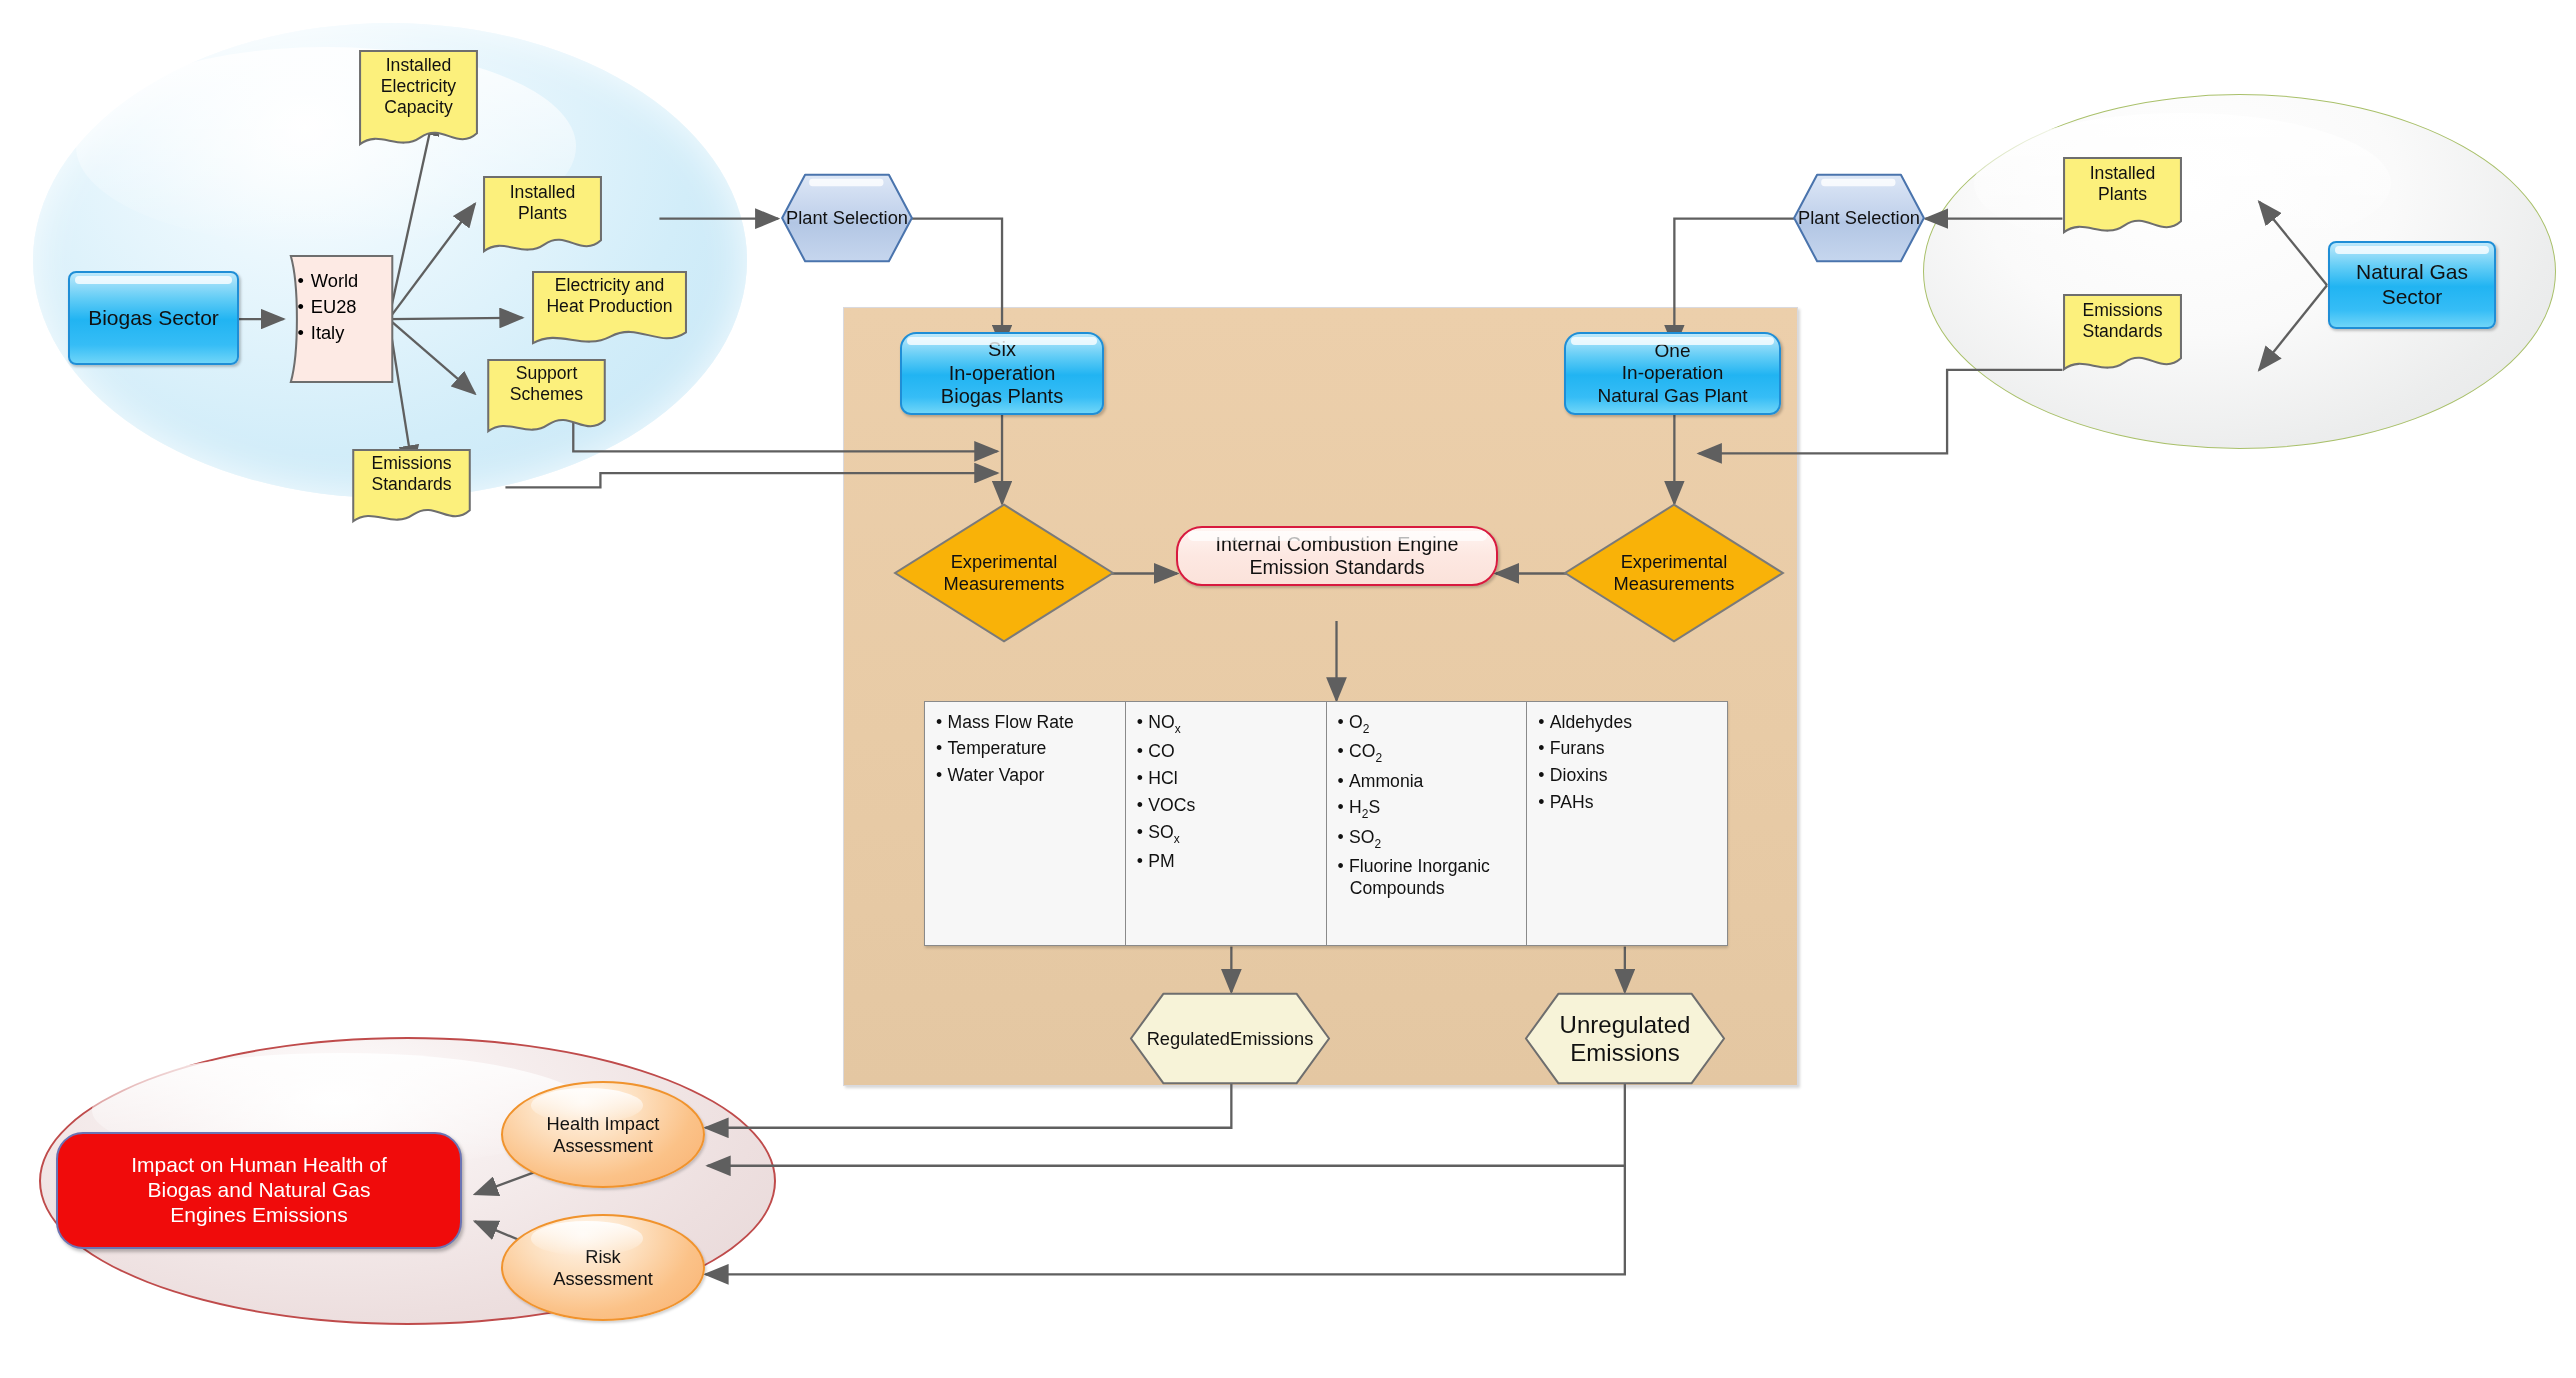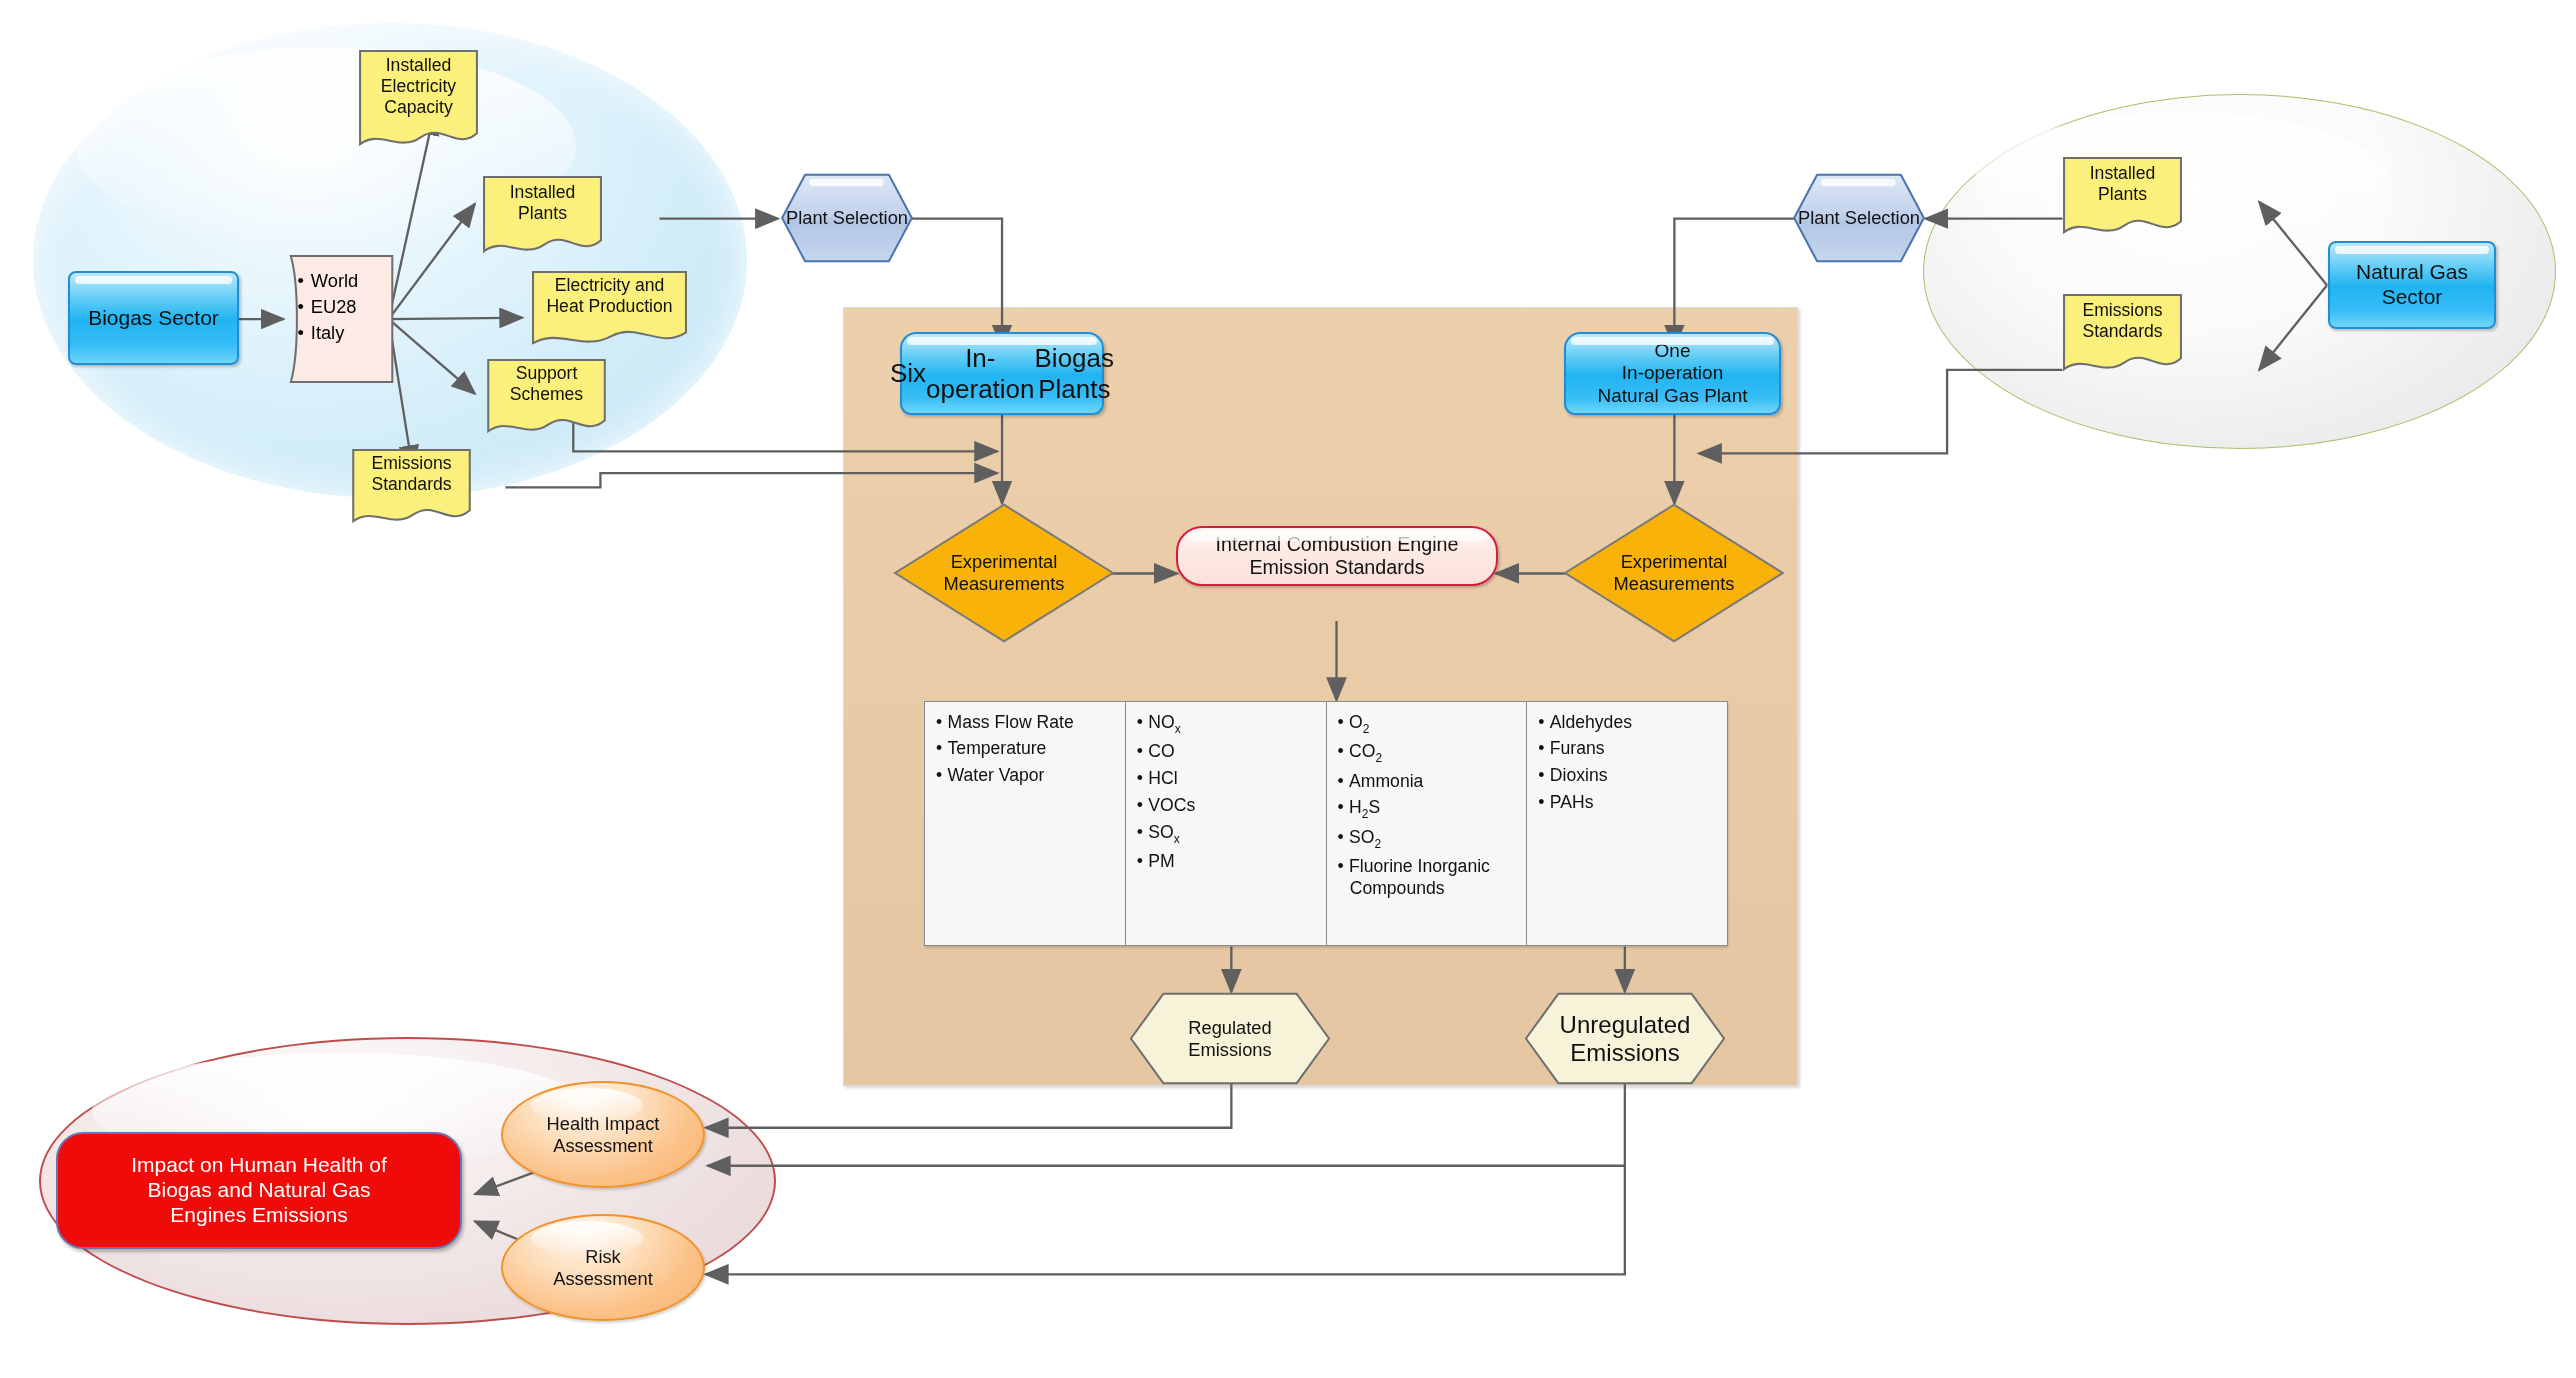--- a/index.html
+++ b/index.html
@@ -270,21 +270,21 @@
       </defs>
       <path d="M4,74 L38,10 L162,10 L196,74 L162,138 L38,138 Z" fill="url(#pg2)" stroke="#4a74ad" stroke-width="3" stroke-linejoin="round"></path>
       <rect x="44" y="16" width="110" height="11" rx="5" fill="rgba(255,255,255,.8)"></rect>
     </svg>
     <div style="position:absolute;left:0;top:0;width:136px;height:100px;display:flex;
                 align-items:center;justify-content:center;font-size:18.3px;color:#111;">
       <span>Plant Selection</span>
     </div>
   </div>
 
-  <div class="node blue-box rnd" style="left:900px;top:332px;width:204px;height:83px;position:absolute;font-size:26px;flex-direction:row;">
+  <div class="node blue-box rnd" style="left:900px;top:332px;width:204px;height:83px;position:absolute;font-size:20px;flex-direction:column;">
     <span>Six</span>
     <span>In-operation</span>
     <span>Biogas Plants</span>
   </div>
 
   <div class="node blue-box rnd" style="left:1564px;top:332px;width:217px;height:83px;position:absolute;font-size:19px;flex-direction:column;">
     <span>One</span>
     <span>In-operation</span>
     <span>Natural Gas Plant</span>
   </div>
@@ -352,21 +352,21 @@
           <li>PAHs</li>
         </ul>
     </div>
   </div>
 
   <div class="hexa" style="left:1128px;top:991px;width:204px;height:95px;">
     <svg width="204" height="95" viewBox="0 0 300 140">
       <path d="M52,4 L248,4 L296,70 L248,136 L52,136 L4,70 Z" fill="#f7f3d8" stroke="#6e6e6e" stroke-width="3" stroke-linejoin="round"></path>
     </svg>
     <div style="position:absolute;left:0;top:0;width:204px;height:95px;display:flex;
-                flex-direction:column;align-items:center;justify-content:center;font-size:18.3px;color:#111;">
+                flex-direction:row;align-items:center;justify-content:center;font-size:18.3px;color:#111;">
       <span>Regulated</span>
       <span>Emissions</span>
     </div>
   </div>
 
   <div class="hexa" style="left:1523px;top:991px;width:204px;height:95px;">
     <svg width="204" height="95" viewBox="0 0 300 140">
       <path d="M52,4 L248,4 L296,70 L248,136 L52,136 L4,70 Z" fill="#f7f3d8" stroke="#6e6e6e" stroke-width="3" stroke-linejoin="round"></path>
     </svg>
     <div style="position:absolute;left:0;top:0;width:204px;height:95px;display:flex;

